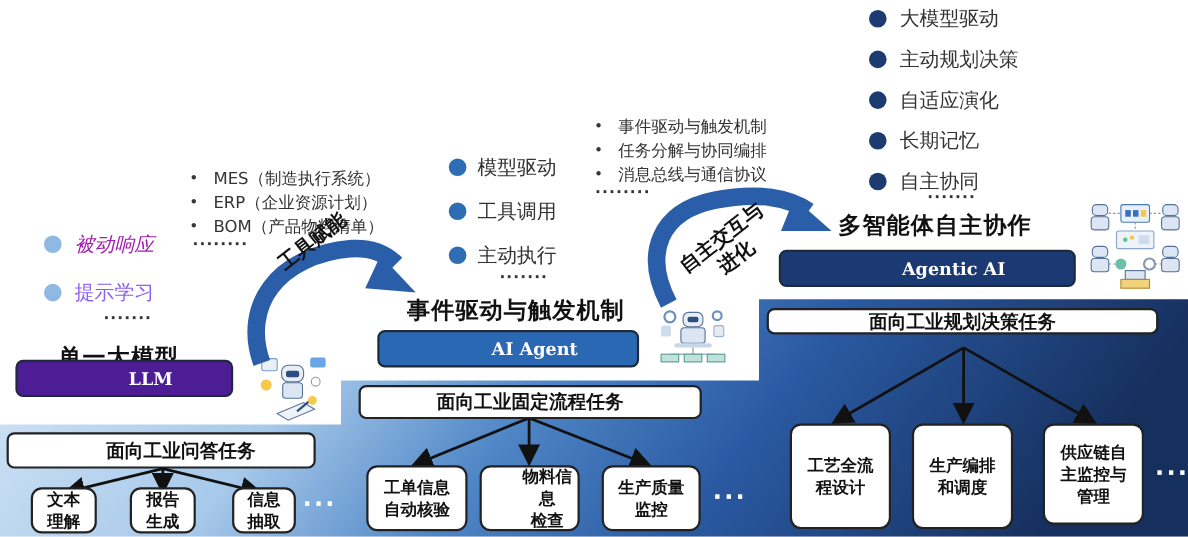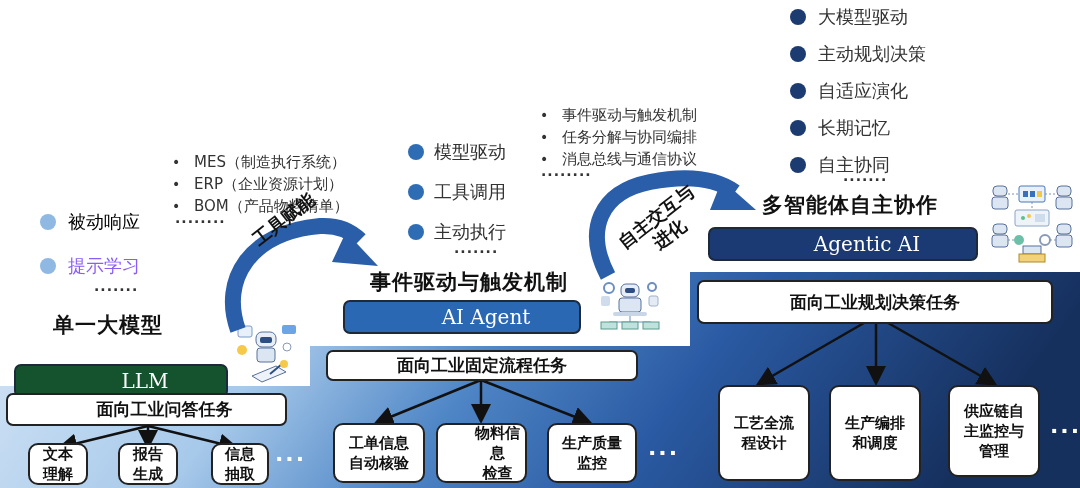--- a/index.html
+++ b/index.html
@@ -8,21 +8,21 @@
   .abs { position:absolute; }
   .bg-stairs { position:absolute; left:0; top:0; width:1080px; height:488px; }
   .bullet-list { position:absolute; list-style:none; margin:0; padding:0; }
   .bullet-list li { display:flex; align-items:center; white-space:nowrap; }
   .dot { display:inline-block; border-radius:50%; flex:0 0 auto; }
   .sm-list li { font-size:15px; line-height:22px; color:#333; }
   .sm-list li .b { display:inline-block; width:22px; text-align:left; font-size:14px; }
   .dots-text { position:absolute; font-size:14px; letter-spacing:1px; color:#333; font-weight:bold; }
   .stage-title { position:absolute; font-size:21px; font-weight:bold; color:#111; white-space:nowrap; letter-spacing:1px; }
   .stage-bar { position:absolute; height:34px; border-radius:7px; border:2px solid #1e2a3a; display:flex; align-items:center; justify-content:center;
-               font-family:"DejaVu Serif","Liberation Serif",serif; font-weight:normal; font-size:20px; color:#fff; box-sizing:border-box;padding-left:48px; }
+               font-family:"DejaVu Serif","Liberation Serif",serif; font-weight:bold; font-size:16px; color:#fff; box-sizing:border-box;padding-left:48px; }
   .task-head { position:absolute; background:#fff; border:2px solid #222; border-radius:7px; box-sizing:border-box;
                display:flex; align-items:center; justify-content:center; font-weight:bold; font-size:17px; color:#111; }
   .task-box { position:absolute; background:#fff; border:2px solid #222; border-radius:10px; box-sizing:border-box;
               display:flex; align-items:center; justify-content:center; text-align:center; font-weight:bold; font-size:15px; line-height:20px; color:#111; white-space:pre-line; }
   .ellipsis { position:absolute; color:#fff; font-weight:bold; font-size:22px; letter-spacing:2px; }
   .arrow-label { position:absolute; font-size:18px; font-weight:bold; color:#111; white-space:nowrap; }
   .robot { position:absolute; }
   svg { overflow:visible; }
 </style>
 </head>
@@ -35,32 +35,32 @@
       <stop offset="0.3" stop-color="#a7c9ea"></stop>
       <stop offset="0.5" stop-color="#4f86c6"></stop>
       <stop offset="0.7" stop-color="#2a5aa3"></stop>
       <stop offset="1" stop-color="#16305e"></stop>
     </linearGradient>
   </defs>
   <path d="M0,386 L310,386 L310,346 L690,346 L690,272 L1080,272 L1080,488 L0,488 Z" fill="url(#stairGrad)"></path>
 </svg>
 
 <ul class="bullet-list" style="left:40px; top:208px;">
-  <li style="font-size:18px; height:28px; margin-bottom:16px; color:#000000;">
+  <li style="font-size:18px; height:28px; margin-bottom:16px; color:#a21caf;font-style:italic;">
     <span class="dot" style="width:16px;height:16px;background:#8fb8e3;margin-right:12px;"></span>
     <span>被动响应</span>
   </li>
   <li style="font-size:18px; height:28px; color:#8b5cf6;">
     <span class="dot" style="width:16px;height:16px;background:#8fb8e3;margin-right:12px;"></span>
     <span>提示学习</span>
   </li>
 </ul>
 <div class="dots-text" style="left:94px; top:282px;">·······</div>
 <div class="stage-title" style="left:53px; top:311px;">单一大模型</div>
-<div class="stage-bar" style="left:14px; top:364px; width:214px; background:#14532d;">LLM</div>
+<div class="stage-bar" style="left:14px; top:327px; width:198px; background:#4c1d95;">LLM</div>
 
 <svg class="robot" style="left:232px; top:322px;" width="70" height="62" viewBox="0 0 70 62">
   <rect x="6" y="4" width="14" height="11" rx="2" fill="#e8f0fa" stroke="#7a9cc7"></rect>
   <rect x="50" y="3" width="14" height="9" rx="2" fill="#6aa5e8"></rect>
   <circle cx="10" cy="28" r="5" fill="#f6c94a"></circle>
   <rect x="24" y="10" width="20" height="15" rx="6" fill="#e9eef5" stroke="#56709a"></rect>
   <rect x="28" y="15" width="12" height="6" rx="2" fill="#2c4e83"></rect>
   <rect x="25" y="26" width="18" height="14" rx="3" fill="#dce6f3" stroke="#56709a"></rect>
   <circle cx="55" cy="25" r="4" fill="none" stroke="#8a9ab5"></circle>
   <path d="M20,54 L44,44 L54,50 L30,60 Z" fill="#eef3f9" stroke="#56709a"></path>
@@ -236,21 +236,21 @@
   <rect x="34" y="74" width="26" height="8" fill="#f2d27a" stroke="#b08a2a"></rect>
   <g stroke="#7a92b8" stroke-width="1" stroke-dasharray="2,2">
     <line x1="23" y1="14" x2="34" y2="14"></line>
       <line x1="60" y1="14" x2="71" y2="14"></line>
     <line x1="47" y1="22" x2="47" y2="30"></line>
       <line x1="23" y1="60" x2="29" y2="60"></line>
       <line x1="65" y1="60" x2="71" y2="60"></line>
   </g>
 </svg>
 
-<div class="task-head" style="left:697px; top:280px; width:356px; height:44px;">面向工业规划决策任务</div>
+<div class="task-head" style="left:697px; top:280px; width:356px; height:24px;">面向工业规划决策任务</div>
 <div class="task-box" style="left:718px; top:385px; width:92px; height:96px;">工艺全流
 程设计</div>
 <div class="task-box" style="left:829px; top:385px; width:92px; height:96px;">生产编排
 和调度</div>
 <div class="task-box" style="left:948px; top:385px; width:92px; height:92px;">供应链自
 主监控与
 管理</div>
 <div class="ellipsis" style="left:1050px; top:418px;">···</div>
 
 </body></html>

